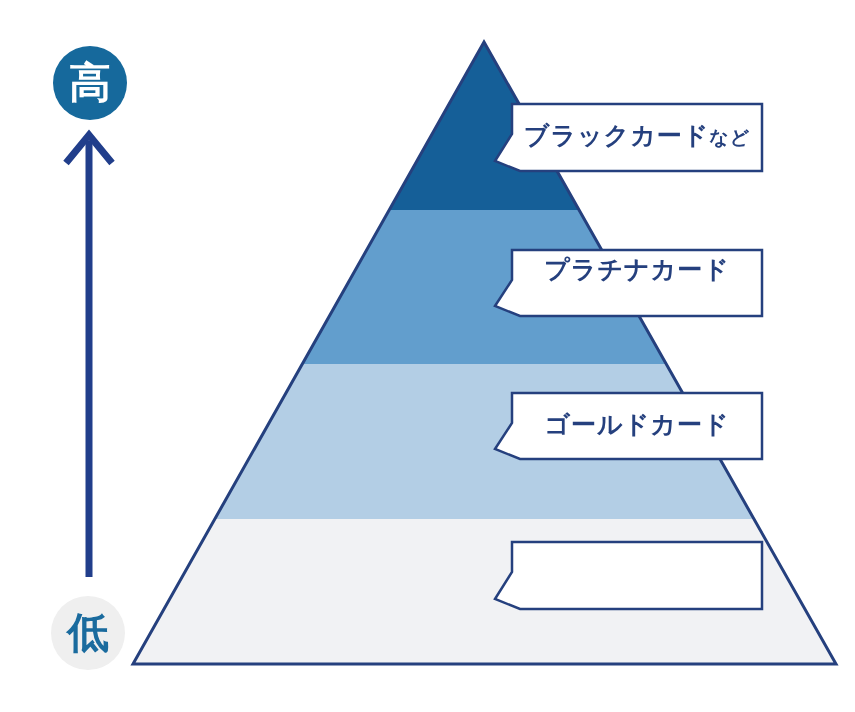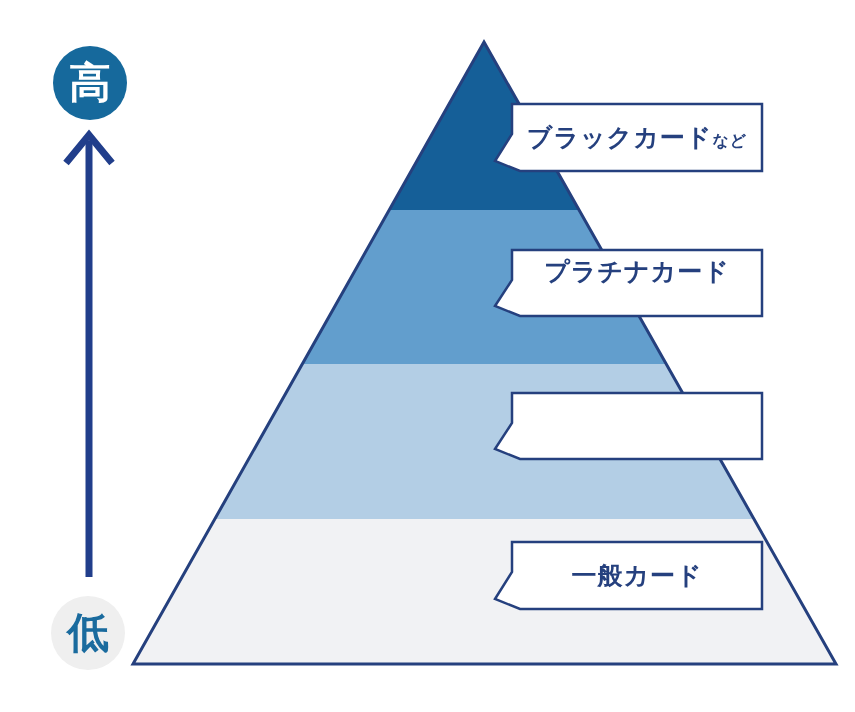--- a/index.html
+++ b/index.html
@@ -29,22 +29,22 @@
     display:flex;
     align-items:baseline;
     justify-content:center;
     font-weight:bold;
     color:#25407e;
     font-size:25px;
     letter-spacing:1px;
     line-height:1;
     white-space:nowrap;
   }
-  .bubble-label .main{font-size:25px;}
-  .bubble-label .suffix{font-size:16px;}
+  .bubble-label .main{font-size:25px;font-family:Liberation Mono, monospace;}
+  .bubble-label .suffix{font-size:19px;}
   
   .bl-1{top:104px;height:67px;align-items:center;}
   .bl-2{top:238px;height:66px;align-items:center;}
   .bl-3{top:393px;height:66px;align-items:center;}
   .bl-4{top:542px;height:67px;align-items:center;}
   .bubble-label .inner{display:flex;align-items:baseline;}
 </style>
 </head>
 <body>
 
@@ -85,20 +85,20 @@
       <span class="main">ブラックカード</span>
         <span class="suffix">など</span>
     </span>
   </div>
   <div class="bubble-label bl-2">
     <span class="inner">
       <span class="main">プラチナカード</span>
         <span class="suffix"></span>
     </span>
   </div>
-  <div class="bubble-label bl-4">
+  <div class="bubble-label bl-3">
     <span class="inner">
-      <span class="main">一般カード</span>
+      <span class="main">ゴールドカード</span>
         <span class="suffix"></span>
     </span>
   </div>
 
 </div>
 
 </body></html>

